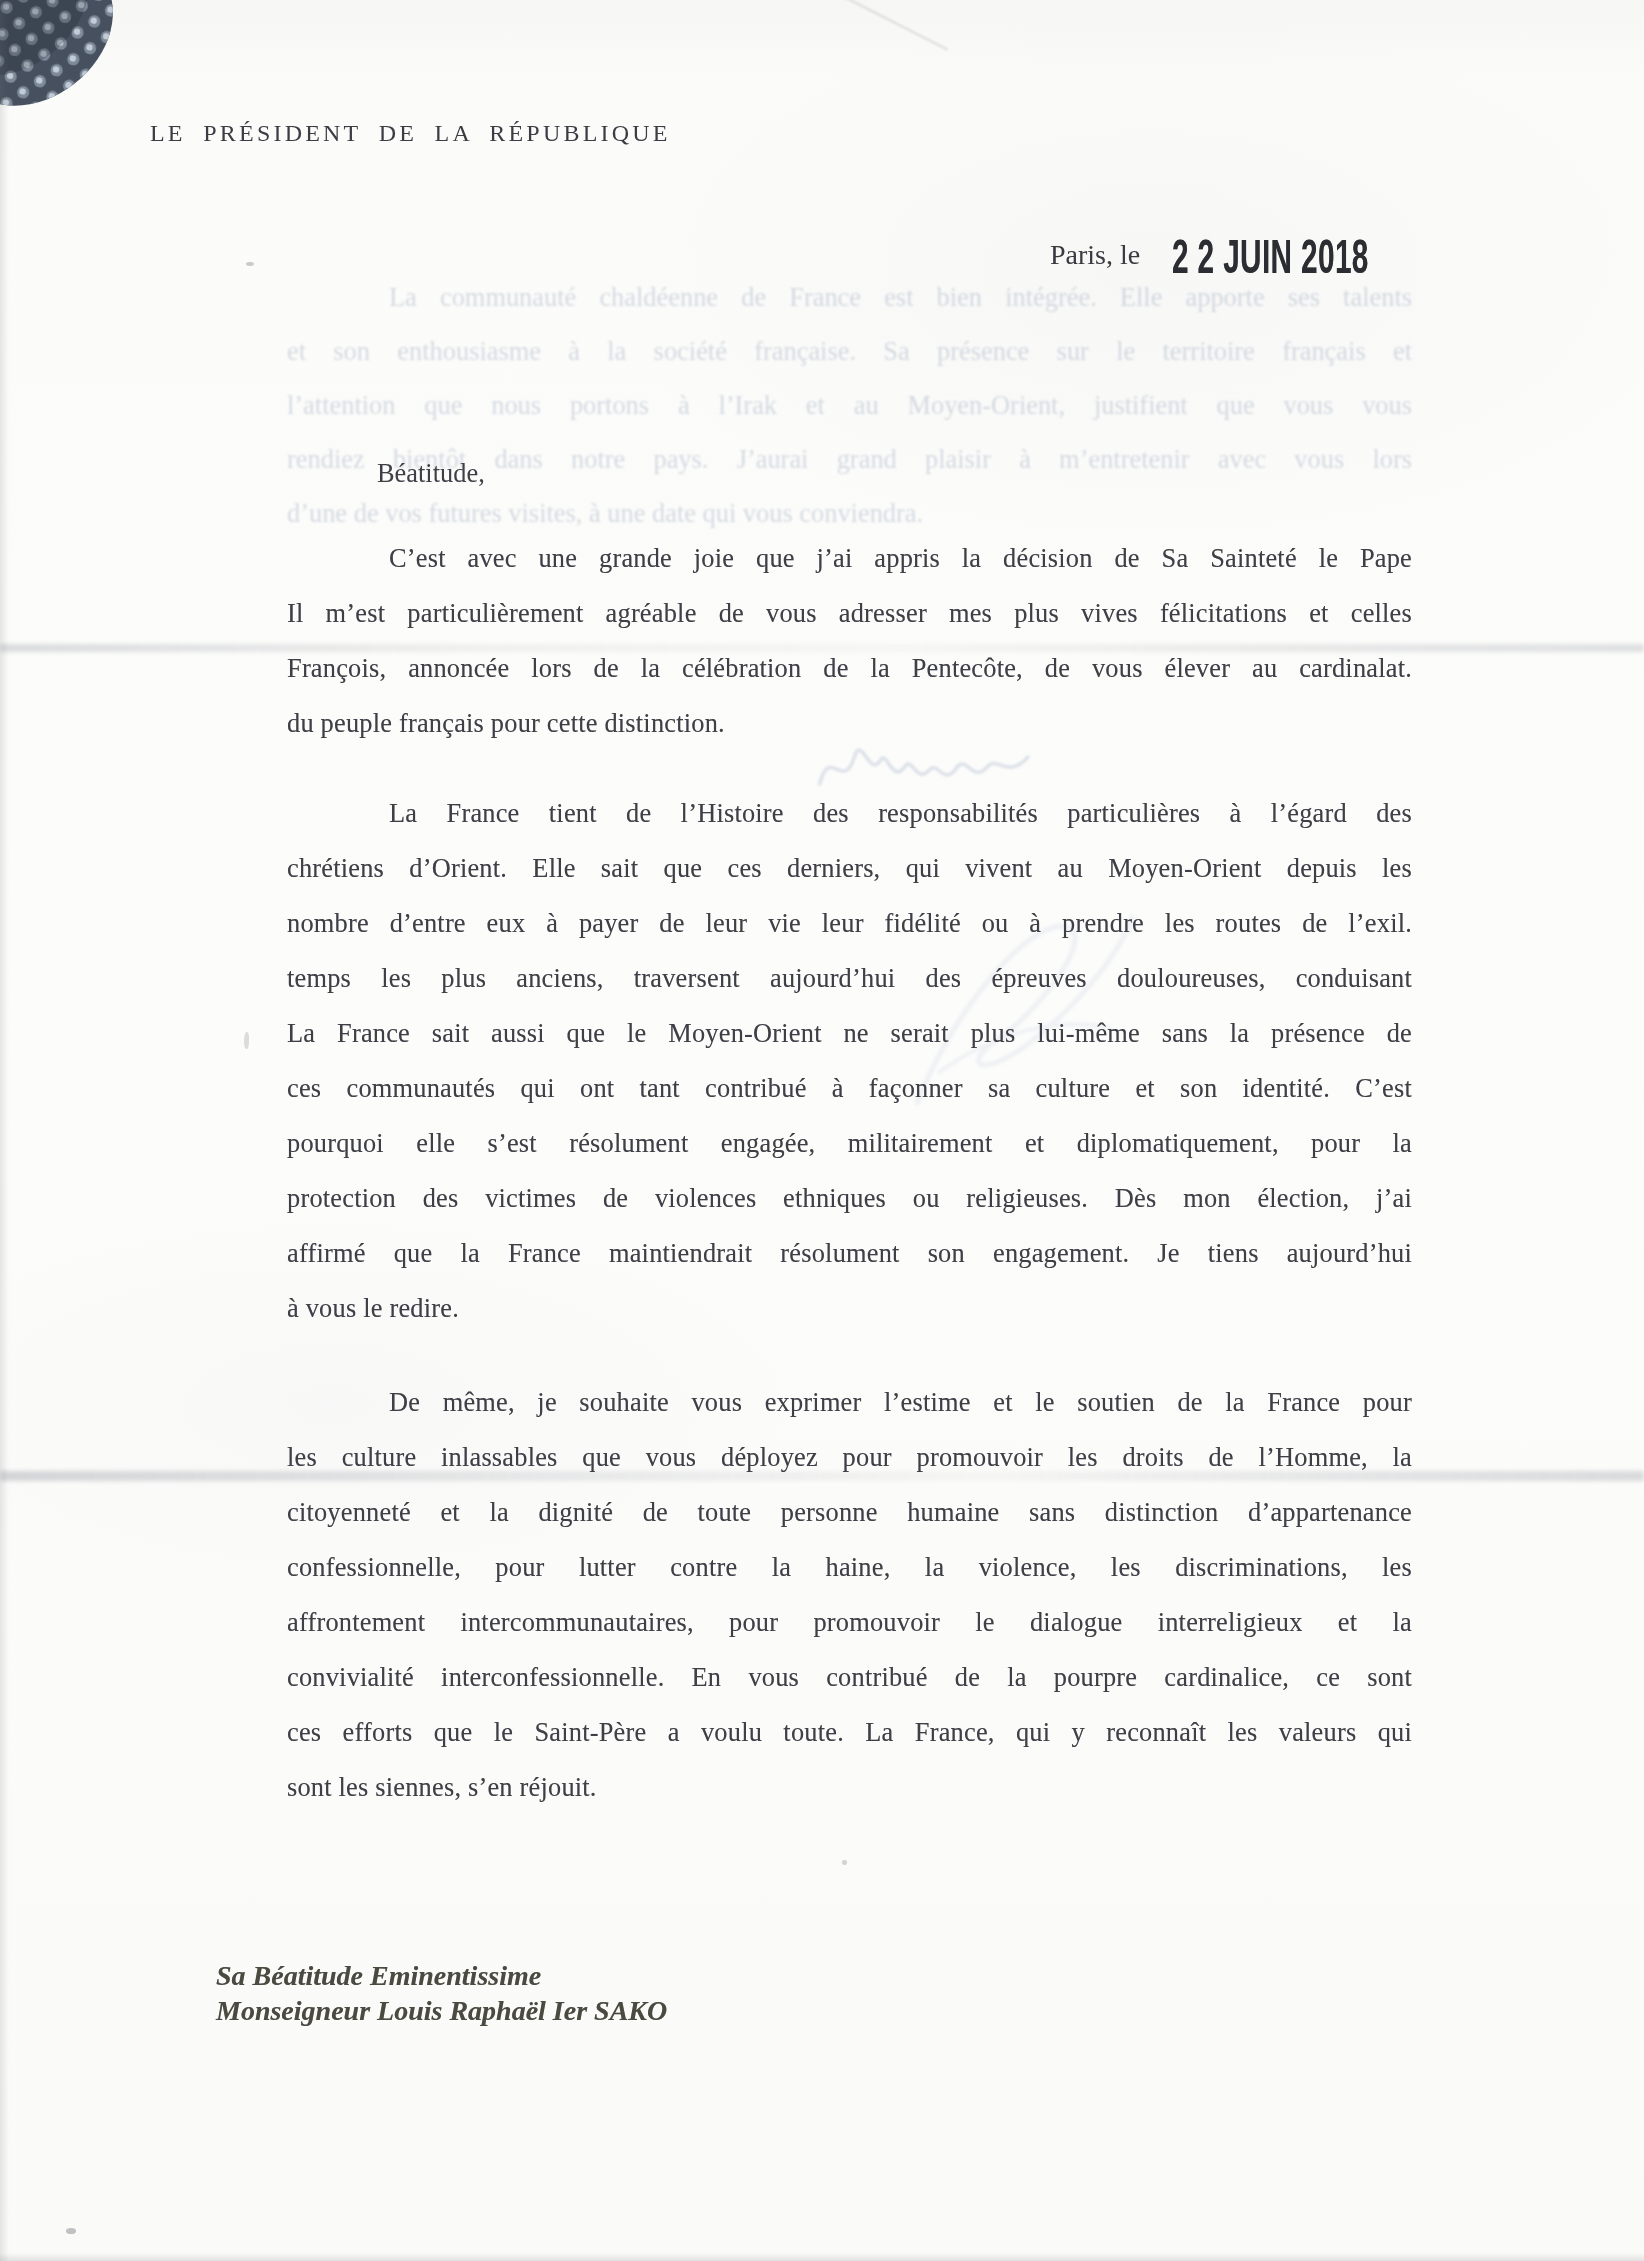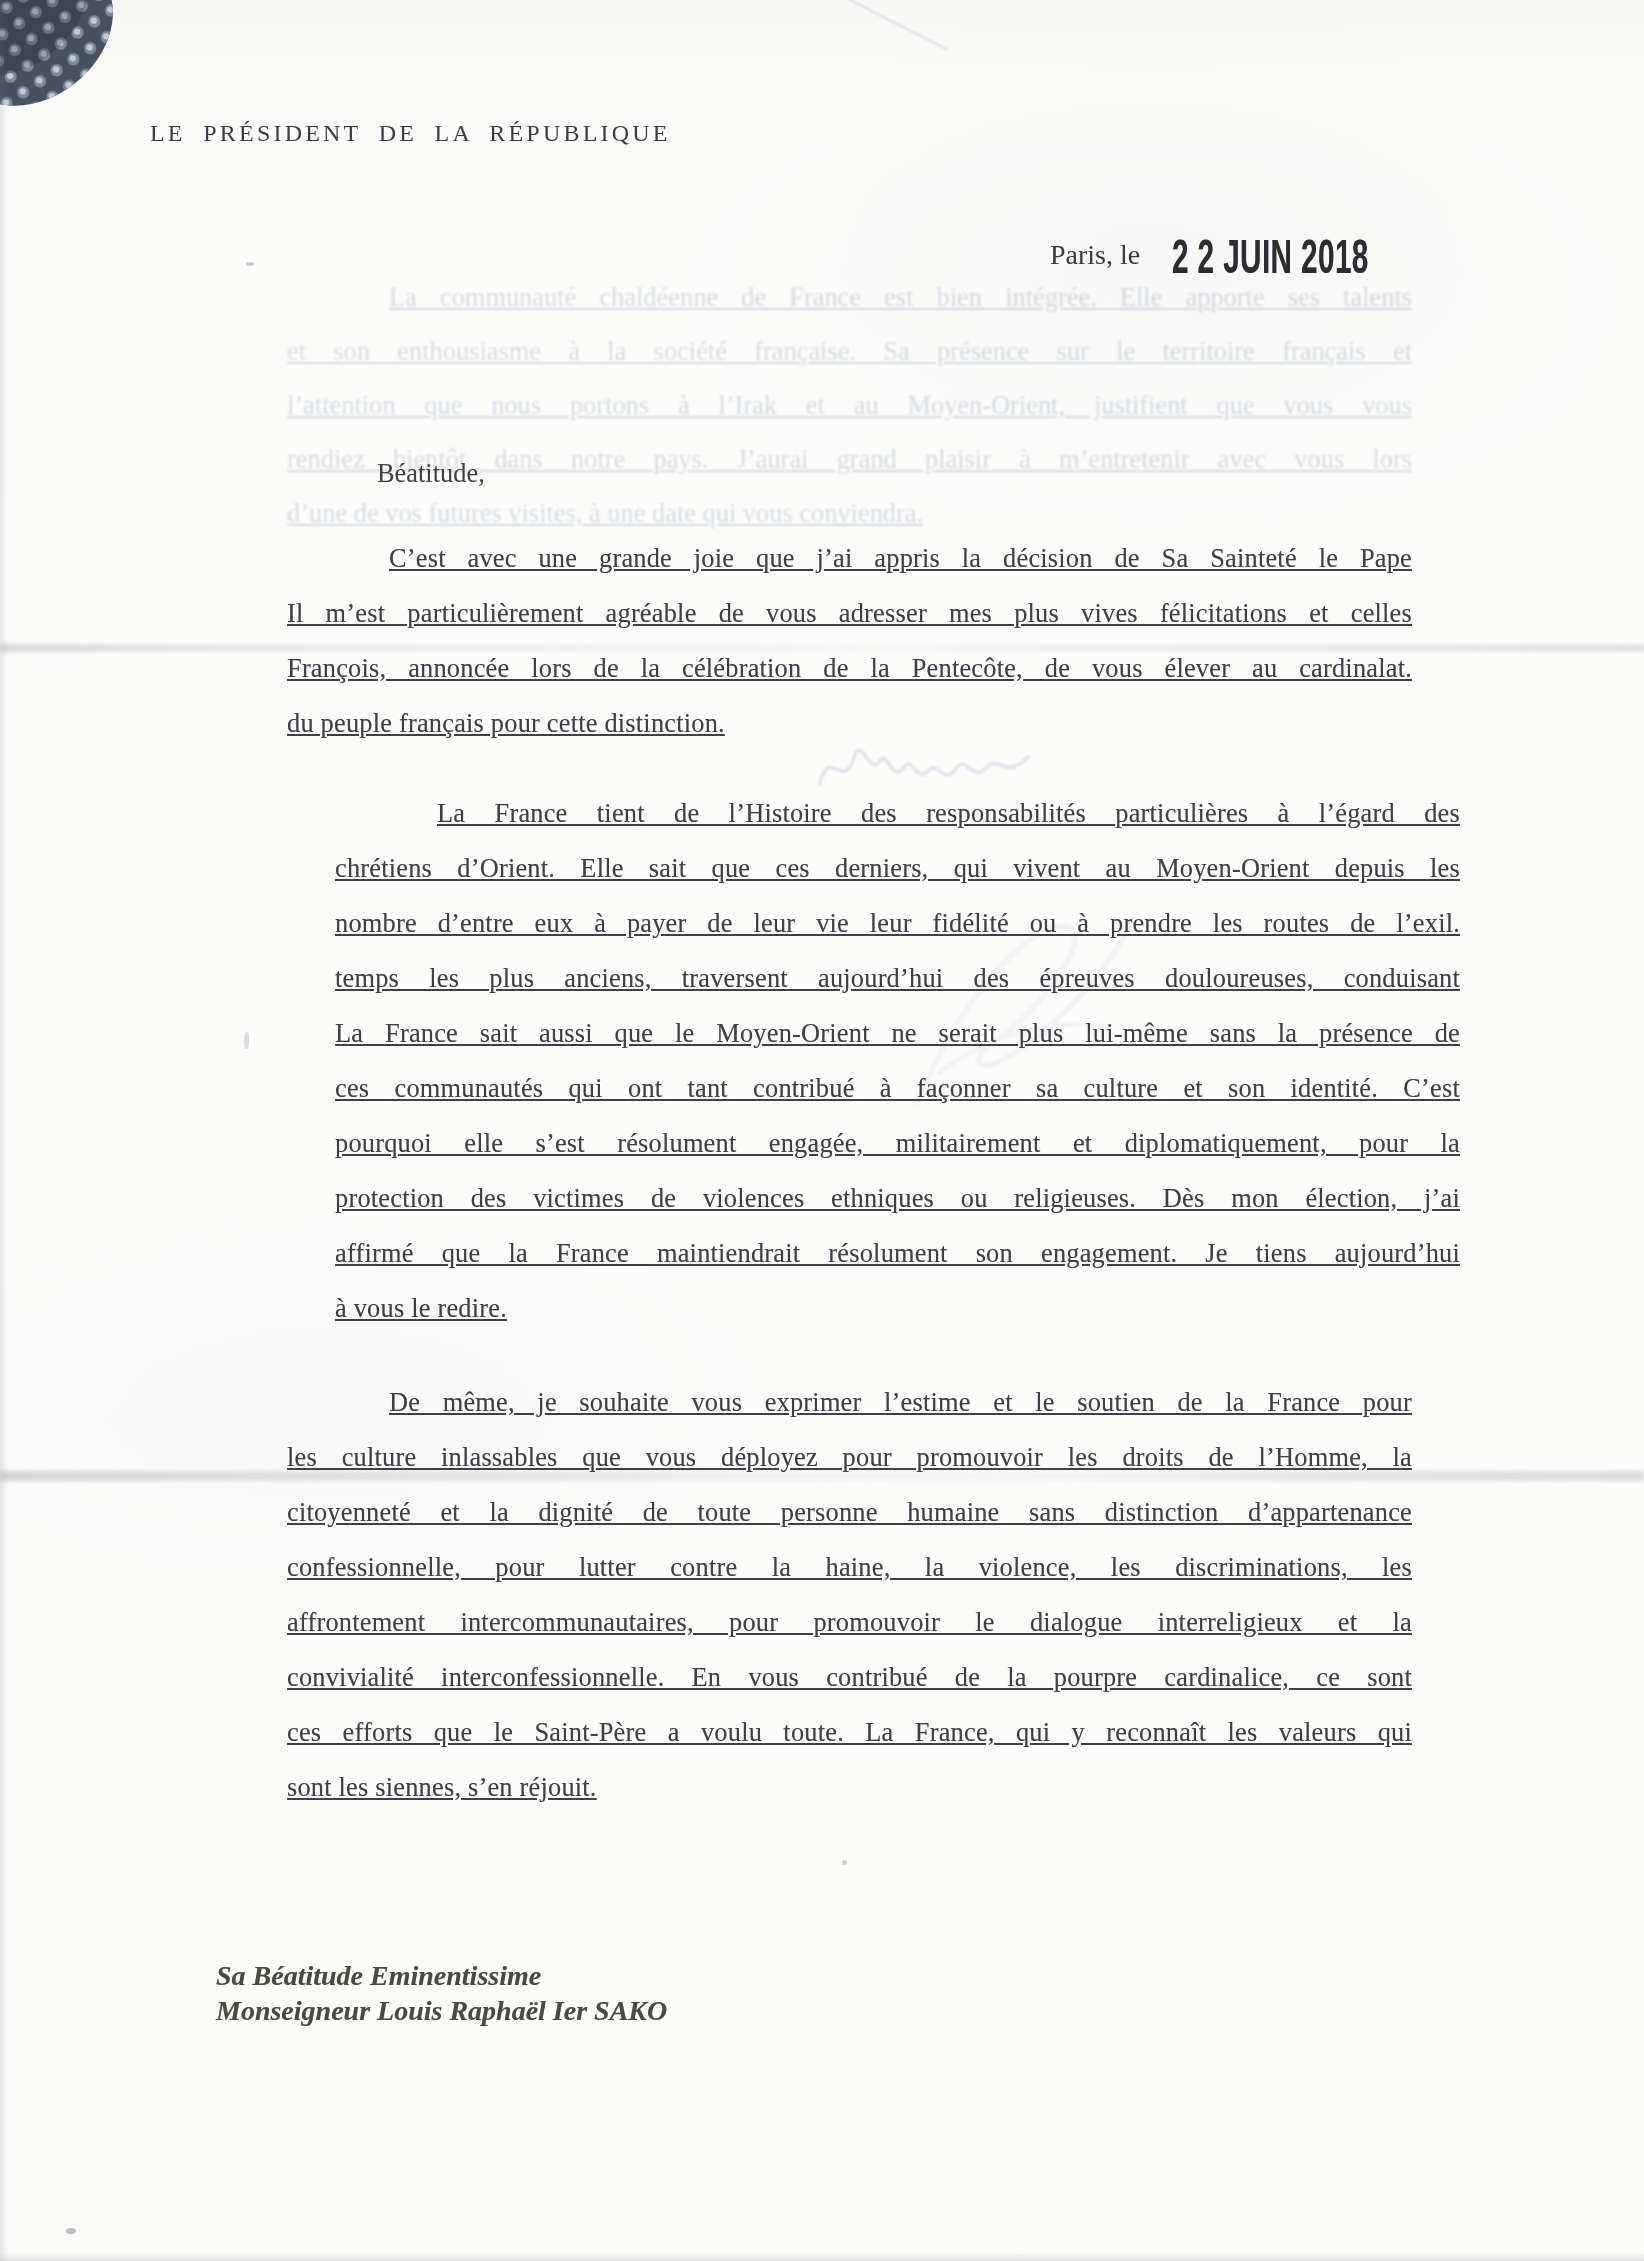--- a/index.html
+++ b/index.html
@@ -21,22 +21,22 @@
     transform:scaleX(.62);transform-origin:left top;white-space:nowrap;
     text-shadow:0 0 0.6px rgba(43,45,50,.55);}
   
   .ghost-block{position:absolute;left:287px;top:270px;width:1125px;font-size:26.4px;line-height:54px;
     color:#9fabbf;opacity:.42;filter:blur(0.9px);}
   
   .salutation{position:absolute;left:377px;top:458px;font-size:26.4px;}
   
   .para{position:absolute;left:287px;width:1125px;font-size:26.4px;line-height:55px;
     letter-spacing:0.2px;color:#3f3f47;text-shadow:0 0 0.6px rgba(63,63,71,.35);}
-  #para1{top:531px;} #para2{top:786px;margin-left:48px;} #para3{top:1375px;}
-  .line{text-align:justify;-moz-text-align-last:justify;text-align-last:justify;text-decoration:underline;}
+  #para1{top:531px;} #para2{top:786px;} #para3{top:1375px;}
+  .line{text-align:justify;-moz-text-align-last:justify;text-align-last:justify;}
   .line.last{text-align-last:left;-moz-text-align-last:left;}
   .line.ind{padding-left:102px;}
   
   .recipient{position:absolute;left:216px;top:1958px;font-size:28px;line-height:35px;
     font-weight:bold;font-style:italic;color:#4a4a40;text-shadow:0 0 0.6px rgba(74,74,64,.4);}
   
   .staple{position:absolute;left:0;top:0;}
   .crease{position:absolute;left:0;width:1644px;filter:blur(1.9px);}
   .crease.c1{top:644px;height:7.7px;
     background:linear-gradient(90deg,rgba(140,145,152,.30),rgba(140,145,152,.10) 30%,rgba(140,145,152,.05) 55%,rgba(140,145,152,.20) 85%,rgba(140,145,152,.26));}

